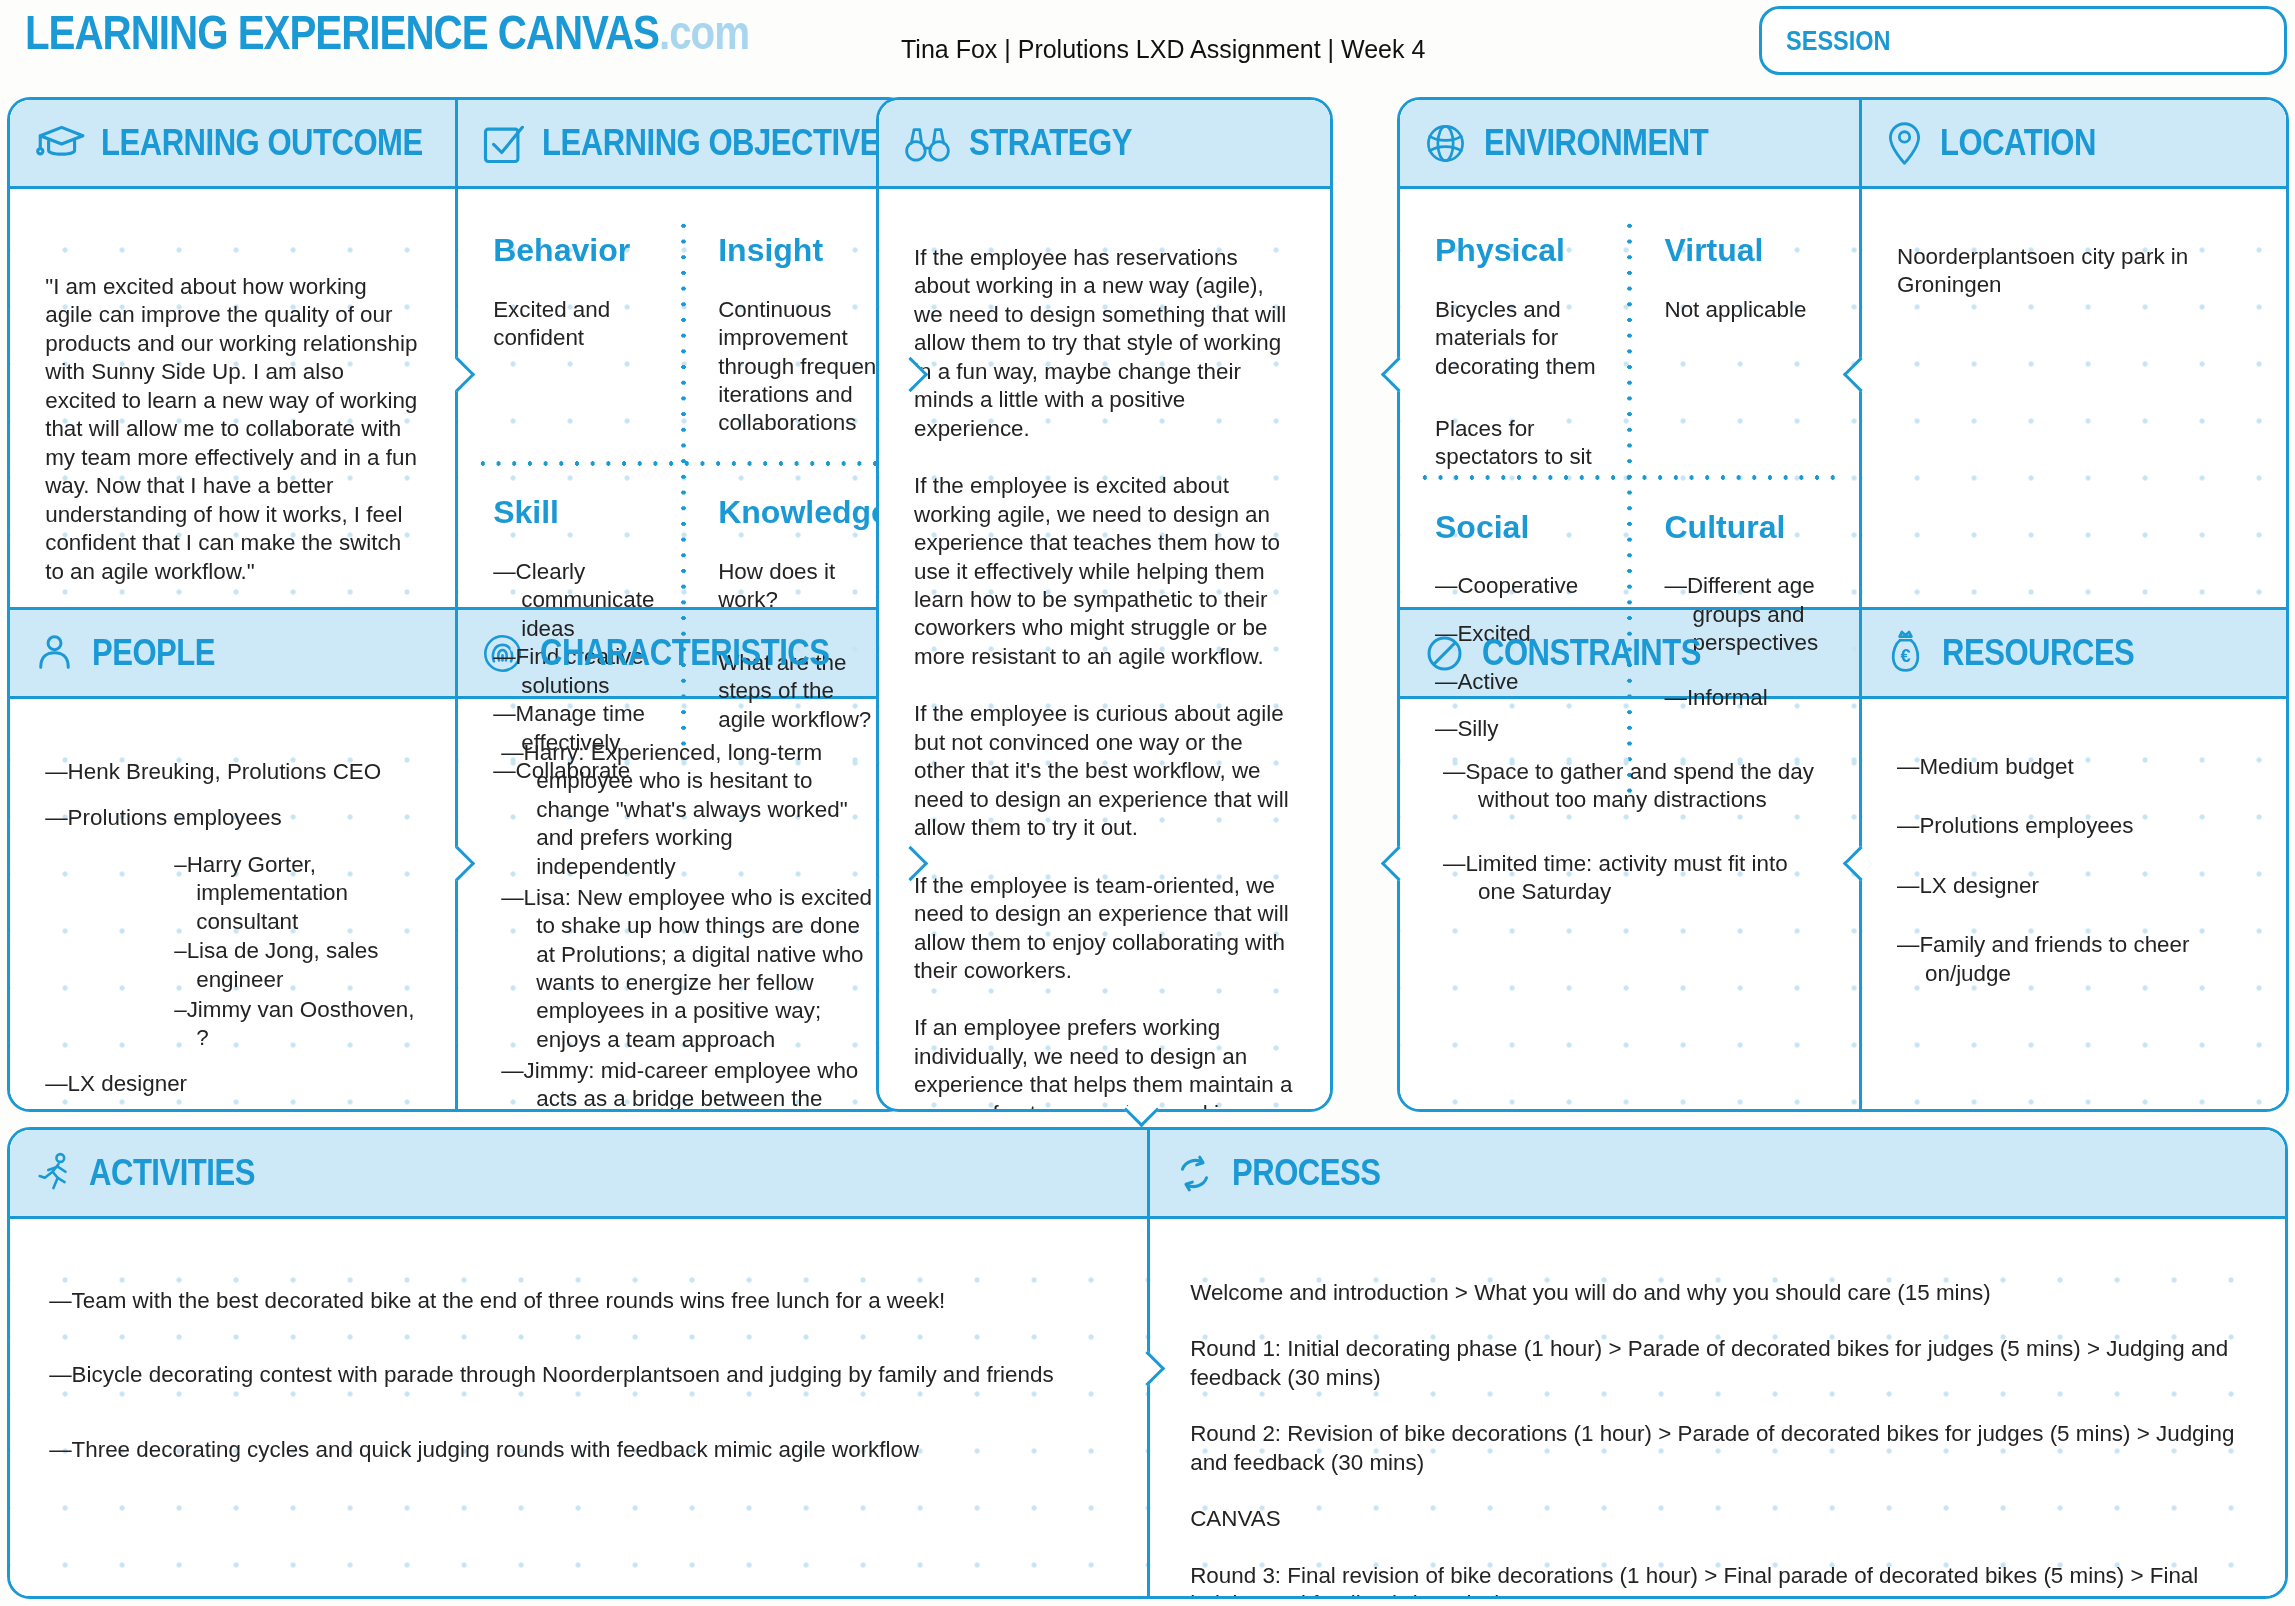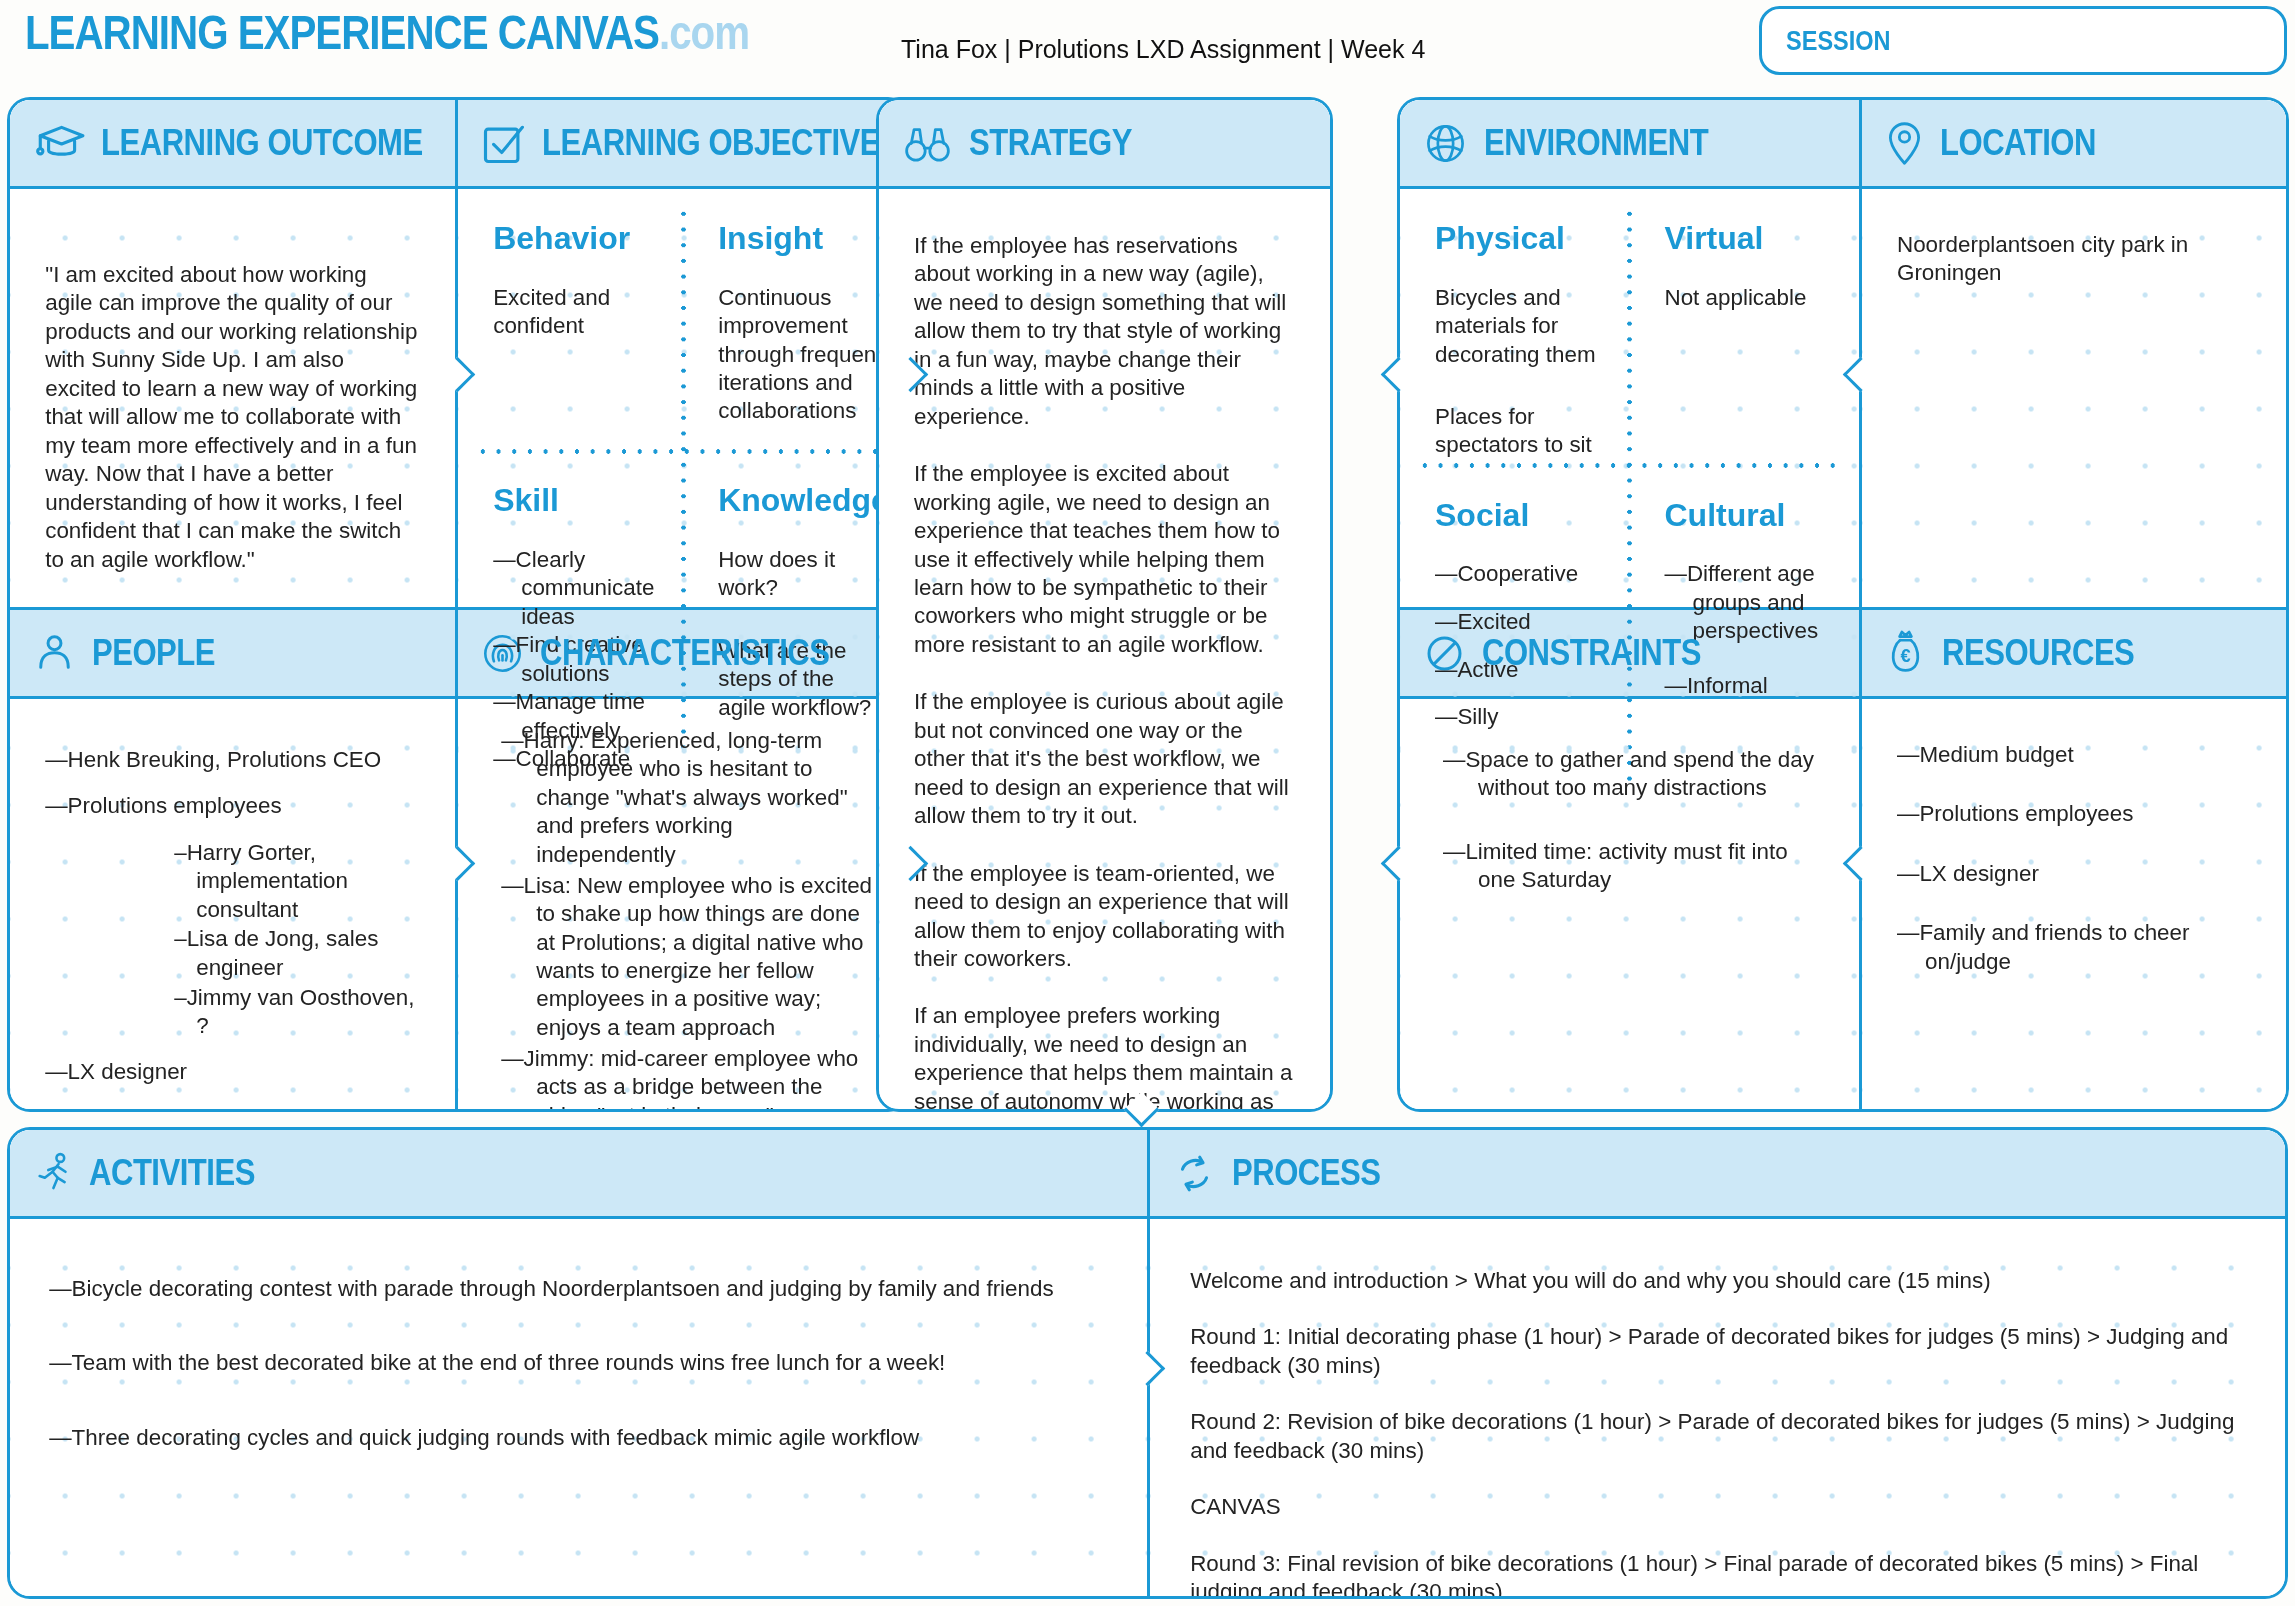--- a/index.html
+++ b/index.html
@@ -21,21 +21,21 @@
   .session-box { position:absolute; left:1759px; top:6px; width:528px; height:69px;
     border:3.6px solid var(--blue); border-radius:20.5px; background:#fff; }
   .session-box .lbl { position:absolute; left:24px; top:15.7px; font-size:28px; font-weight:700; color:var(--blue); }
 
   
   .block { position:absolute; border:3.6px solid var(--blue); border-radius:23px; background:#fff; overflow:hidden; display:grid; }
   .blockA { left:7.2px;  top:97px;  width:904px; height:1015px; grid-template-columns:448px 1fr; grid-template-rows:510px 1fr; }
   .blockB { left:876px; top:97px; width:457px;  height:1015px; grid-template-columns:1fr; grid-template-rows:1fr; }
   .blockC { left:1397px; top:97px; width:892px; height:1015px; grid-template-columns:462px 1fr; grid-template-rows:510px 1fr; }
   .blockD { left:7.2px;  top:1127px; width:2281px; height:472px;  grid-template-columns:1140px 1fr; grid-template-rows:1fr; }
-  .cell { display:flex; flex-direction:column; min-height:0; min-width:0; background:#fff; }
+  .cell { display:flex; flex-direction:column; min-height:0; min-width:0; background:#fff;gap:12px; }
   .bR { border-right:3.6px solid var(--blue); }
   .bB { border-bottom:3.6px solid var(--blue); }
   .phead { flex:0 0 89px; display:flex; align-items:center; gap:15.7px; padding:0 23px;
     background:var(--hdrbg); border-bottom:3.6px solid var(--blue); }
   .phead h2 { font-size:37px; font-weight:700; color:var(--blue); letter-spacing:-0.6px; }
   .phead svg { flex:0 0 auto; }
   .content { flex:1 1 auto; position:relative; padding:36px 35px; font-size:22.4px; line-height:1.27;
     background-image:radial-gradient(circle, var(--dot) 2.4px, transparent 2.7px);
     background-size:57px 57px; background-position:26.6px 20.5px; }
 
@@ -305,22 +305,22 @@
           <circle cx="62" cy="14" r="9"></circle>
           <path d="M58 28 L44 46 L56 60 L46 84"></path>
           <path d="M34 42 L56 34 L74 46"></path>
           <path d="M44 46 L26 60 L14 56"></path>
           <path d="M56 60 L72 70"></path>
         </svg>
         <h2><span class="cond">ACTIVITIES</span></h2>
       </header>
       <div class="content" style="padding-top:56px; padding-left:39px;">
         <div class="act-list">
+          <div class="hang">—Team with the best decorated bike at the end of three rounds wins free lunch for a week!</div>
           <div class="hang">—Bicycle decorating contest with parade through Noorderplantsoen and judging by family and friends</div>
-          <div class="hang">—Team with the best decorated bike at the end of three rounds wins free lunch for a week!</div>
           <div class="hang">—Three decorating cycles and quick judging rounds with feedback mimic agile workflow</div>
         </div>
       </div>
     </section>
 
     <section class="cell">
       <header class="phead">
         <svg width="43" height="43" viewBox="0 0 100 100" fill="none" stroke="#1b99d5" stroke-width="7" stroke-linecap="round" stroke-linejoin="round">
           <path d="M22 40 C28 22 52 14 68 24"></path>
           <path d="M62 12 L70 25 L55 30"></path>

